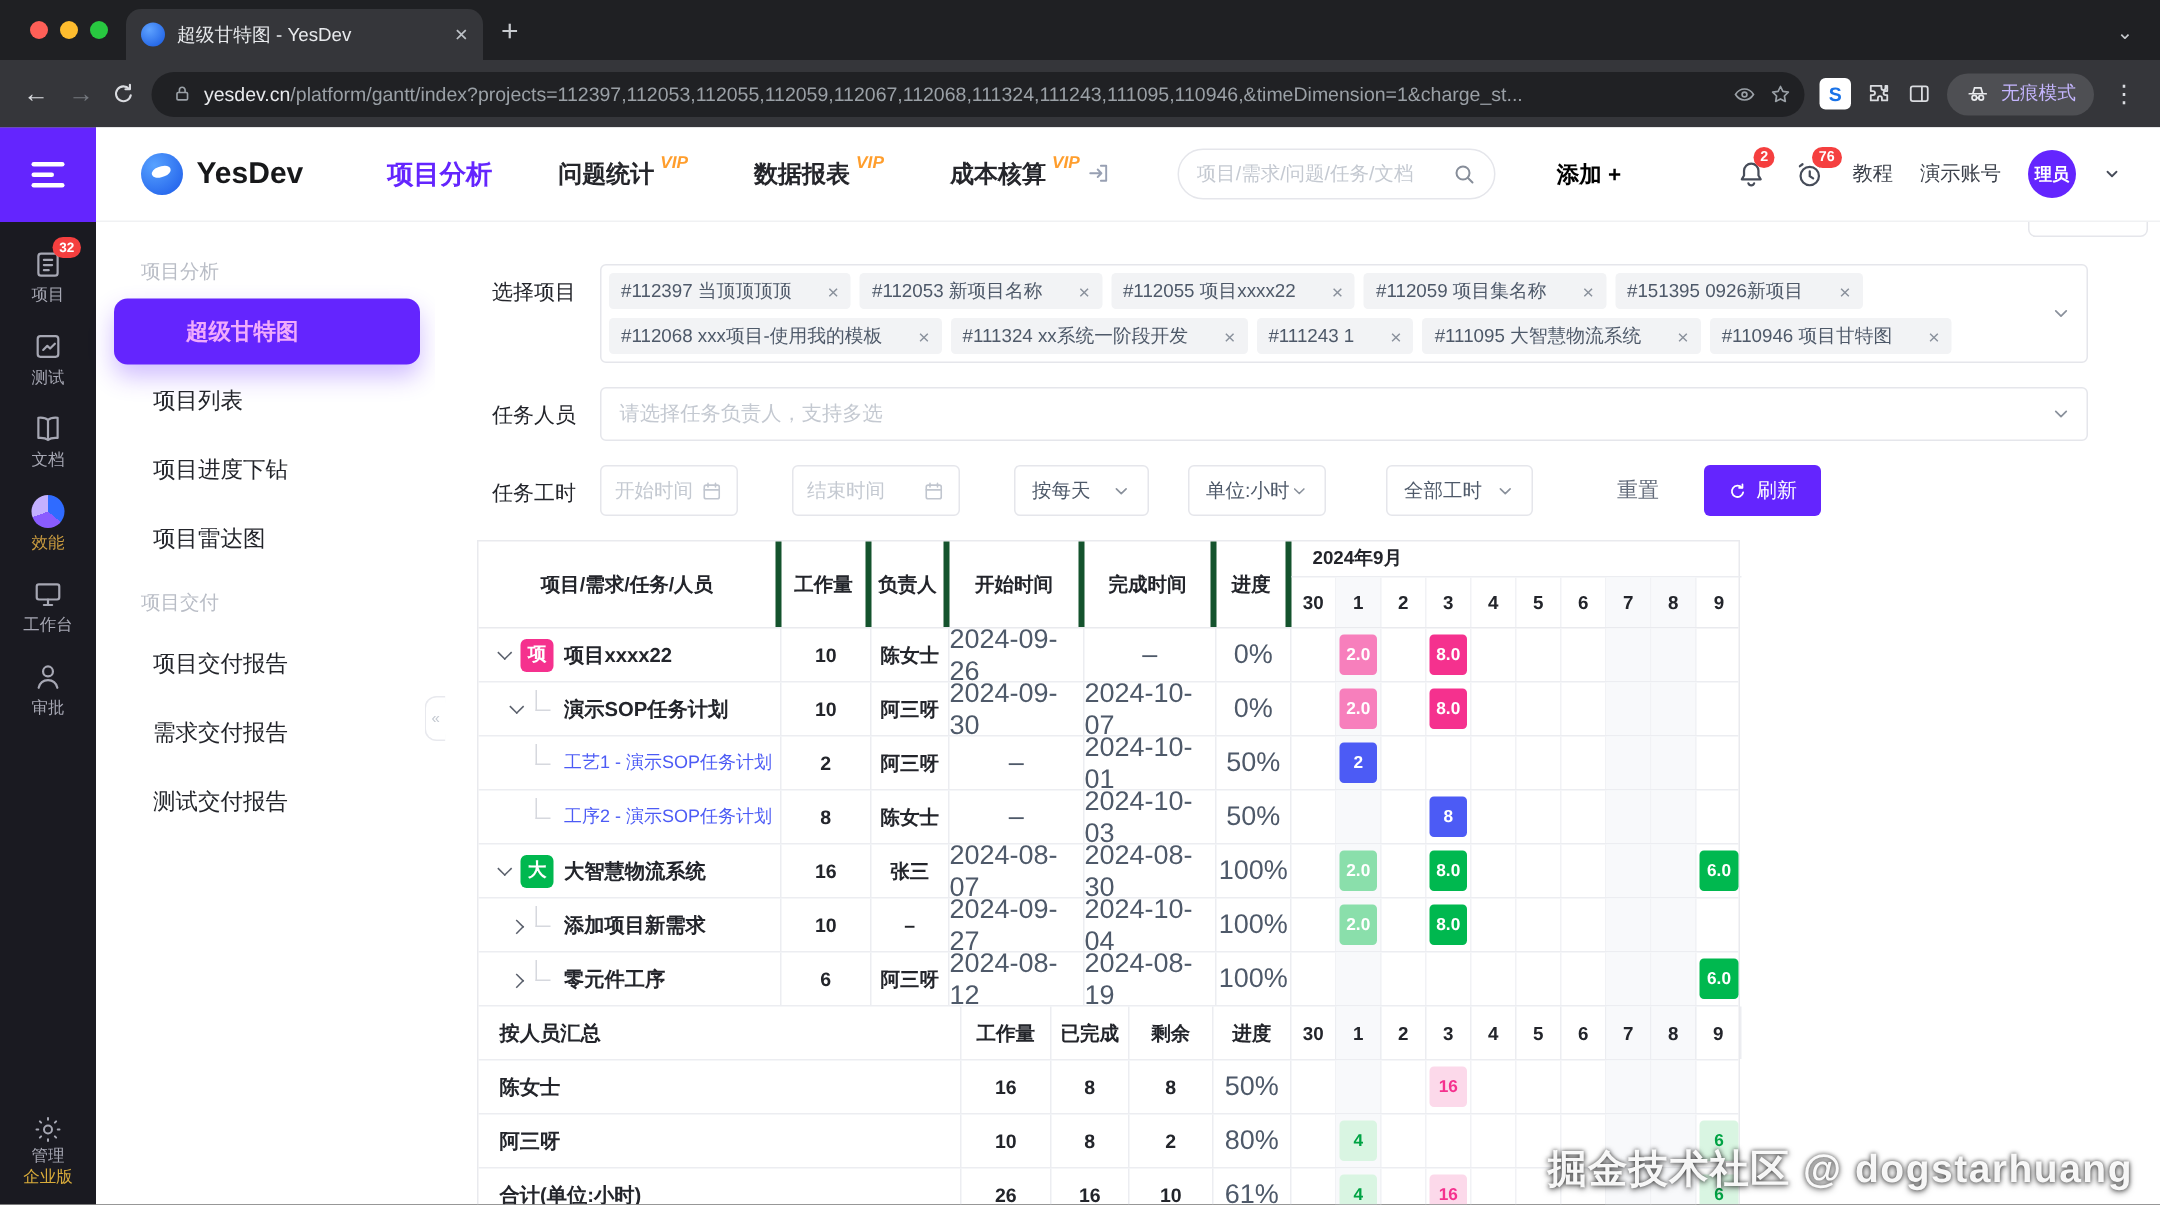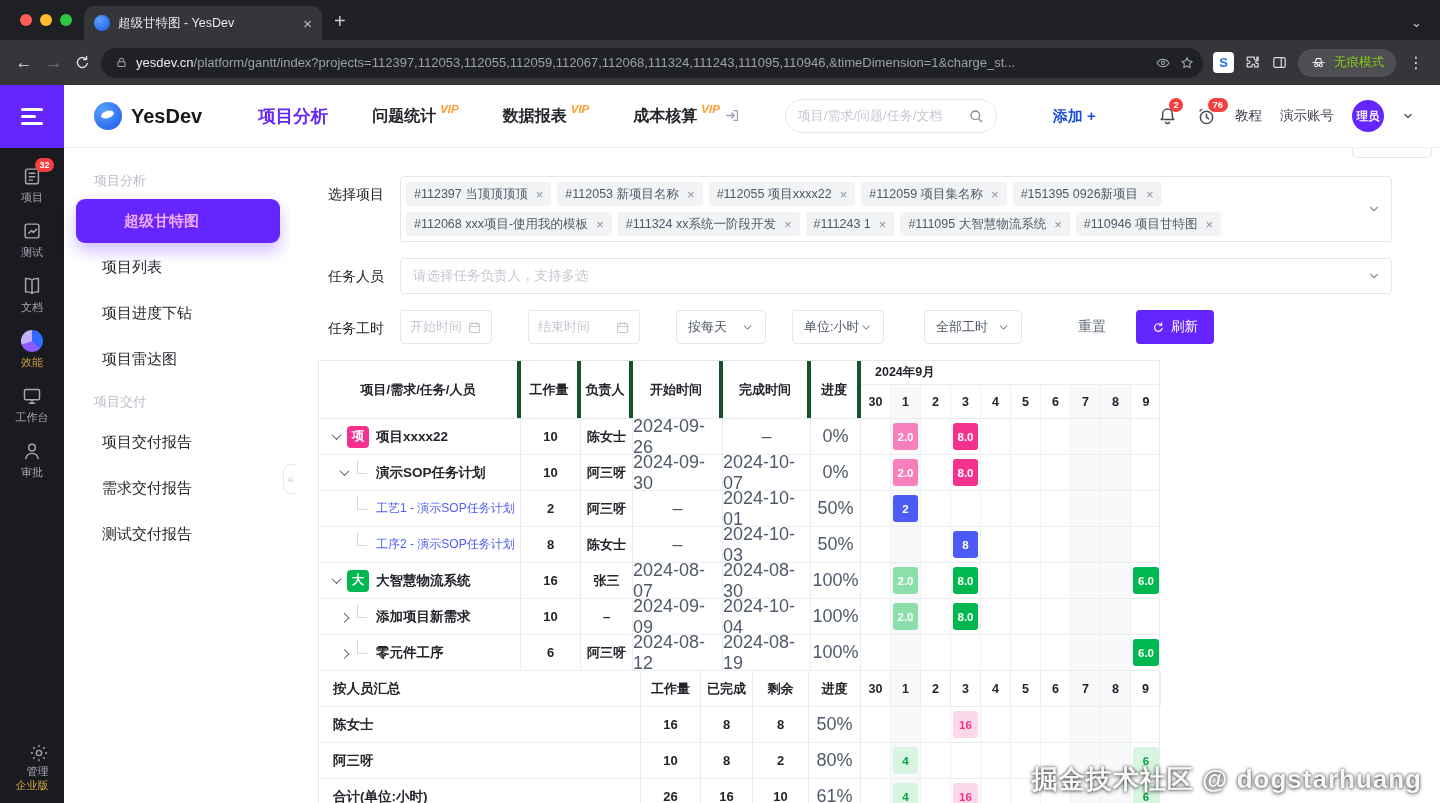--- a/index.html
+++ b/index.html
@@ -23,55 +23,55 @@
   .urlbar { height:45px; background:#35363a; display:flex; align-items:center; padding:0 14px; gap:10px; }
   .nav-arrow { color:#dadce0; font-size:17px; width:20px; text-align:center; }
   .nav-arrow.dim { color:#74787e; }
   .ic16 svg { width:17px; height:17px; display:block; }
   .addr { flex:1; height:30px; background:#202124; border-radius:15px; display:flex; align-items:center; gap:8px; padding:0 8px 0 14px; min-width:0; }
   .addr .lk svg{ width:13px; height:13px; display:block; }
   .u-text { flex:1; min-width:0; white-space:nowrap; overflow:hidden; font-size:13px; color:#9aa0a6; }
   .u-dom { color:#e8eaed; }
   .addr-ic svg { width:16px; height:16px; display:block; }
   .s-ext { width:21px; height:21px; background:#fff; border-radius:4px; color:#1a73e8; font-weight:700; font-size:13px; display:flex; align-items:center; justify-content:center; }
-  .incog { height:28px; border-radius:14px; background:#4e4f53; display:flex; align-items:center; gap:7px; padding:0 12px; color:#84cc16; font-size:12.5px; white-space:nowrap; }
+  .incog { height:28px; border-radius:14px; background:#4e4f53; display:flex; align-items:center; gap:7px; padding:0 12px; color:#c4b5fd; font-size:12.5px; white-space:nowrap; }
   .incog svg { width:17px; height:17px; display:block; }
   .kebab { color:#dadce0; font-size:16px; padding:0 2px; }
 
   
   .app { display:flex; height:718px; background:#fff; }
   .rail { width:64px; background:#1a1a21; display:flex; flex-direction:column; align-items:center; flex-shrink:0; }
   .rail-burger { width:64px; height:63px; background:#6425fe; display:flex; flex-direction:column; justify-content:center; gap:4.5px; padding-left:21px; flex-shrink:0; }
   .rail-burger i { display:block; height:2.4px; background:#fff; border-radius:2px; }
   .rail-burger i:nth-child(1){width:22px}.rail-burger i:nth-child(2){width:15px}.rail-burger i:nth-child(3){width:22px}
   .rail-item { margin-top:17px; display:flex; flex-direction:column; align-items:center; gap:5px; color:#a6a7b3; font-size:11px; position:relative; width:100%; }
   .rail-item svg { width:22px; height:22px; display:block; }
   .rail-label { line-height:1; }
   .rail-item.active .rail-label { color:#c99b3f; }
   .rail-badge { position:absolute; top:-7px; left:35px; background:#f53f3f; color:#fff; font-size:9px; line-height:1; padding:2.5px 4.5px; border-radius:8px; font-weight:700; }
   .pie { width:22px; height:22px; border-radius:50%; background:conic-gradient(#2f6bff 0 130deg,#8a5cff 130deg 250deg,#c3b0ff 250deg 360deg); }
-  .rail-bottom { margin-top:auto; margin-bottom:12px; display:flex; flex-direction:column; align-items:flex-end; gap:3px; color:#a6a7b3; font-size:11px; }
+  .rail-bottom { margin-top:auto; margin-bottom:12px; display:flex; flex-direction:column; align-items:center; gap:3px; color:#a6a7b3; font-size:11px; }
   .rail-bottom svg { width:20px; height:20px; display:block; }
   .gold { color:#d8ab3a; }
 
   .app-right { flex:1; display:flex; flex-direction:column; min-width:0; }
   .topnav { height:63px; border-bottom:1px solid #f0f1f3; display:flex; align-items:center; padding:0 26px 0 30px; flex-shrink:0; background:#fff; }
   .logo { display:flex; align-items:center; gap:9px; }
   .logo-mark { width:28px; height:28px; border-radius:50%; background:radial-gradient(circle at 32% 30%,#57a2ff,#1b59e8); position:relative; }
   .logo-mark::after { content:""; position:absolute; left:7px; top:9px; width:13px; height:7px; border-radius:50% / 60%; background:#fff; transform:rotate(-18deg); }
   .logo-text { font-size:20px; font-weight:800; color:#17181a; }
   .nav-menu { display:flex; align-items:center; gap:44px; margin-left:56px; }
   .nav-item { font-size:16px; font-weight:600; color:#25262b; display:flex; align-items:flex-start; gap:4px; white-space:nowrap; }
   .nav-item.active { color:#6425fe; font-size:17.5px; font-weight:700; }
   .vip { font-size:11.5px; font-weight:800; font-style:italic; color:#ff9e2d; margin-top:-3px; }
   .exit-ic svg { width:17px; height:17px; display:block; margin-top:1px; }
   .search { margin-left:44px; width:212px; height:34px; border:1px solid #e5e6eb; border-radius:17px; display:flex; align-items:center; padding:0 12px; flex-shrink:0; }
   .search-ph { flex:1; font-size:13px; color:#c4c9d1; white-space:nowrap; overflow:hidden; }
   .search svg { width:16px; height:16px; display:block; }
-  .add-btn { margin-left:56px; font-size:15px; font-weight:600; color:#1d4ed8; white-space:nowrap; }
+  .add-btn { margin-left:41px; font-size:15px; font-weight:600; color:#000000; white-space:nowrap; }
   .nav-right { margin-left:auto; display:flex; align-items:center; gap:18px; }
   .icon-wrap { position:relative; }
   .icon-wrap svg { width:21px; height:21px; display:block; }
   .nav-badge { position:absolute; top:-8px; left:12px; background:#f53f3f; color:#fff; font-size:9.5px; line-height:1; padding:2.5px 4.5px; border-radius:8px; font-weight:700; }
   .nav-text { font-size:13.5px; color:#3c414b; white-space:nowrap; }
   .avatar { width:32px; height:32px; border-radius:50%; background:#6425fe; color:#fff; font-size:11.5px; display:flex; align-items:center; justify-content:center; font-weight:600; }
   .av-chev svg { width:12px; height:12px; display:block; }
 
   
   .app-body { flex:1; display:flex; min-height:0; }
@@ -82,21 +82,21 @@
   .collapse-handle { position:absolute; right:-7px; top:316px; width:14px; height:30px; background:#fff; border:1px solid #e8e9ee; border-right:none; border-radius:8px 0 0 8px; display:flex; align-items:center; justify-content:center; color:#c4c9d1; font-size:10px; z-index:3; }
 
   .main { flex:1; position:relative; padding:0 48px 0 28px; min-width:0; overflow:hidden; background:#fff; }
   .partial-box { position:absolute; top:-16px; right:8px; width:80px; height:26px; border:1px solid #e5e6eb; border-radius:5px; background:#fff; }
 
   .filters { margin-top:28px; }
   .filter-row { display:flex; margin-bottom:16px; }
   .filter-label { width:58px; margin:10px 14px 0 10px; font-size:14px; color:#23252b; flex-shrink:0; white-space:nowrap; }
   .tagbox { flex:1; border:1px solid #e5e6eb; border-radius:4px; position:relative; padding:5px 34px 5px 5px; min-height:62px; }
   .tags { display:flex; flex-wrap:wrap; gap:6px; align-content:flex-start; }
-  .tag { background:#f2f3f5; color:#4e5969; font-size:12.5px; height:24px; display:inline-flex; align-items:center; gap:8px; padding:0 8px; border-radius:3px; white-space:nowrap; }
+  .tag { background:#f2f3f5; color:#4e5969; font-size:12.5px; height:24px; display:inline-flex; align-items:center; gap:24px; padding:0 8px; border-radius:3px; white-space:nowrap; }
   .tag-x { color:#8a919c; font-size:13px; }
   .box-chev { position:absolute; right:10px; top:50%; transform:translateY(-50%); }
   .box-chev svg { width:14px; height:14px; display:block; }
   .selectbox { flex:1; height:36px; border:1px solid #e5e6eb; border-radius:4px; position:relative; display:flex; align-items:center; padding:0 34px 0 12px; }
   .ph { font-size:13.5px; color:#c4c9d1; white-space:nowrap; }
   .time-controls { display:flex; align-items:center; }
   .date-input { width:92px; height:34px; border:1px solid #e5e6eb; border-radius:4px; display:flex; align-items:center; justify-content:space-between; padding:0 9px; color:#c4c9d1; font-size:13px; flex-shrink:0; }
   .date-input.wide { width:112px; }
   .cal-ic svg { width:15px; height:15px; display:block; }
   .mini-select { height:34px; border:1px solid #e5e6eb; border-radius:4px; display:flex; align-items:center; justify-content:space-between; padding:0 11px; font-size:13px; color:#4e5969; flex-shrink:0; white-space:nowrap; }
@@ -648,21 +648,21 @@
                   </div>
                 </div>
                 <div class="g-row">
                   <div class="g-cell g-name ind1">
                     <span class="chev right"></span>
                     <span class="treeL"></span>
                     <span class="rname bold">添加项目新需求</span>
                   </div>
                   <div class="g-cell num">10</div>
                   <div class="g-cell num">–</div>
-                  <div class="g-cell dt">2024-09-09</div>
+                  <div class="g-cell dt">2024-09-27</div>
                   <div class="g-cell dt">2024-10-04</div>
                   <div class="g-cell dt">100%</div>
                   <div class="g-daycell"></div>
                   <div class="g-daycell wkend">
                     <span class="blk green-light">2.0</span>
                   </div>
                   <div class="g-daycell"></div>
                   <div class="g-daycell">
                     <span class="blk green">8.0</span>
                   </div>

